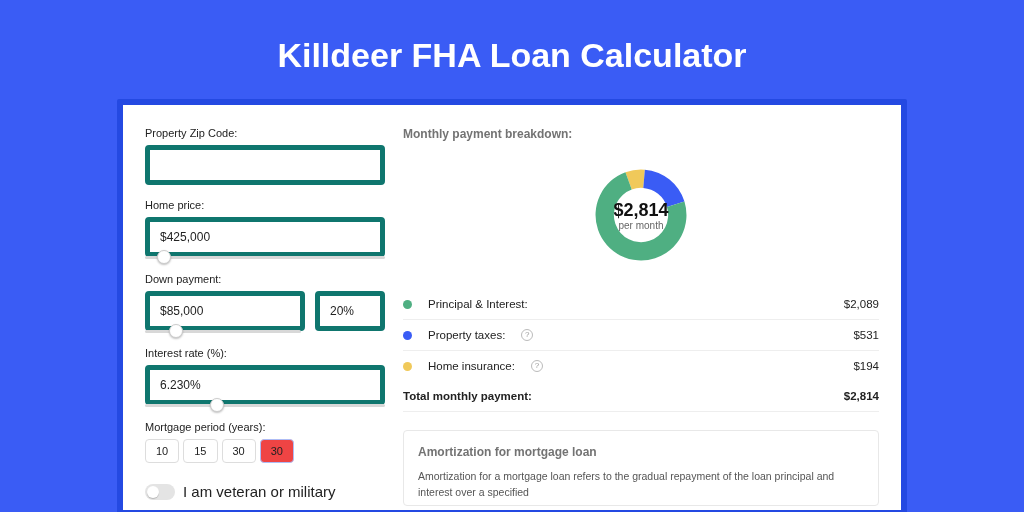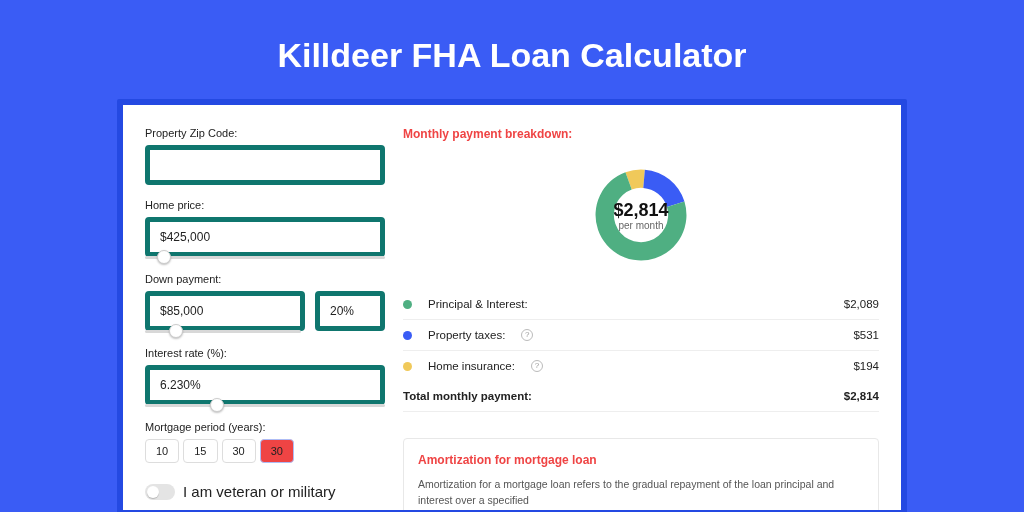--- a/index.html
+++ b/index.html
@@ -81,21 +81,21 @@
     content: "";
     position: absolute;
     left: 2px; top: 2px;
     width: 12px; height: 12px;
     background: #fff;
     border-radius: 50%;
     box-shadow: 0 1px 1px rgba(0,0,0,.2);
   }
   .toggle-label { font-size: 15px; color: #222; }
 
-  .section-title { font-size: 12px; font-weight: 700; color: #ef4444; margin-bottom: 10px; }
+  .section-title { font-size: 12px; font-weight: 700; color: #737373; margin-bottom: 10px; }
   .donut-wrap { display: flex; justify-content: center; padding: 4px 0 14px; }
   .donut { position: relative; width: 120px; height: 120px; }
   .donut svg { width: 120px; height: 120px; }
   .donut-center {
     position: absolute; inset: 0;
     display: flex; flex-direction: column;
     align-items: center; justify-content: center;
   }
   .donut-center .amount { font-size: 18px; font-weight: 800; color: #111; }
   .donut-center .per { font-size: 10px; color: #666; margin-top: -1px; }
@@ -118,21 +118,21 @@
     font-size: 8px; line-height: 10px;
     text-align: center;
     color: #999;
     display: inline-block;
   }
   .legend-total { font-weight: 700; }
   .legend-total .value { font-weight: 700; }
   .value { font-size: 11.5px; }
 
   .amort-box {
-    margin-top: 26px;
+    margin-top: 18px;
     border: 1px solid #e8e8e8;
     border-radius: 4px;
     padding: 14px 14px 4px 14px;
   }
   .amort-text { font-size: 10.5px; color: #555; line-height: 1.5; margin-top: 6px; }
 </style>
 </head>
 <body>
 
 <div class="hero">

